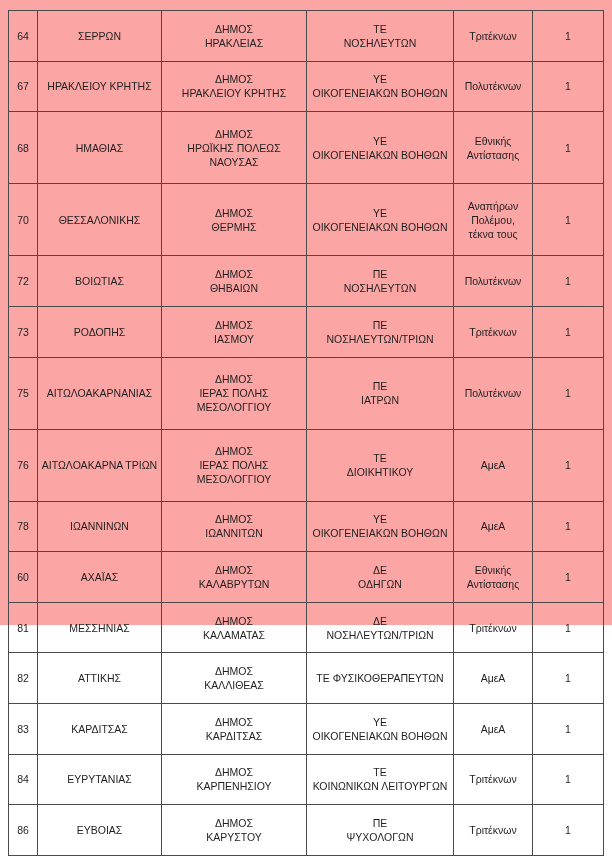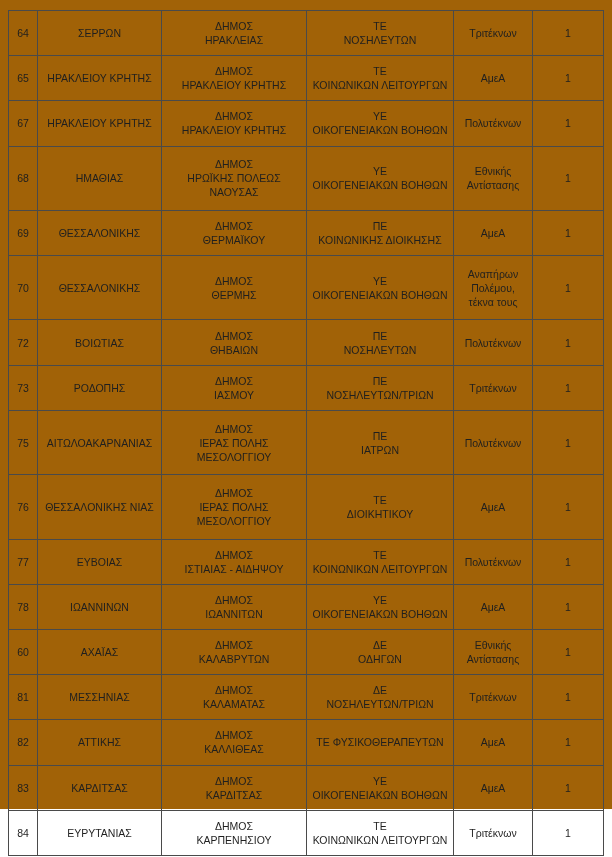--- a/index.html
+++ b/index.html
@@ -11,22 +11,22 @@
     width: 612px;
     height: 857px;
     position: relative;
     font-family: "Liberation Sans", "DejaVu Sans", sans-serif;
     color: #1f1f1f;
     overflow: hidden;
   }
   .page {
     position: absolute;
     left: 0; top: 0;
-    width: 612px; height: 809px;
-    background: #a16207;
+    width: 612px; height: 625px;
+    background: #fca5a5;
   }
   table.positions {
     position: absolute;
     left: 8px;
     top: 10px;
     width: 595px;
     height: 846px;
     border-collapse: collapse;
     table-layout: fixed;
   }
@@ -67,59 +67,39 @@
           <td>64</td>
           <td>ΣΕΡΡΩΝ</td>
           <td>ΔΗΜΟΣ
 ΗΡΑΚΛΕΙΑΣ</td>
           <td>ΤΕ
 ΝΟΣΗΛΕΥΤΩΝ</td>
           <td>Τριτέκνων</td>
           <td>1</td>
         </tr>
         <tr>
-          <td>65</td>
-          <td>ΗΡΑΚΛΕΙΟΥ ΚΡΗΤΗΣ</td>
-          <td>ΔΗΜΟΣ
-ΗΡΑΚΛΕΙΟΥ ΚΡΗΤΗΣ</td>
-          <td>ΤΕ
-ΚΟΙΝΩΝΙΚΩΝ ΛΕΙΤΟΥΡΓΩΝ</td>
-          <td>ΑμεΑ</td>
-          <td>1</td>
-        </tr>
-        <tr>
           <td>67</td>
           <td>ΗΡΑΚΛΕΙΟΥ ΚΡΗΤΗΣ</td>
           <td>ΔΗΜΟΣ
 ΗΡΑΚΛΕΙΟΥ ΚΡΗΤΗΣ</td>
           <td>ΥΕ
 ΟΙΚΟΓΕΝΕΙΑΚΩΝ ΒΟΗΘΩΝ</td>
           <td>Πολυτέκνων</td>
           <td>1</td>
         </tr>
         <tr>
           <td>68</td>
           <td>ΗΜΑΘΙΑΣ</td>
           <td>ΔΗΜΟΣ
 ΗΡΩΪΚΗΣ ΠΟΛΕΩΣ
 ΝΑΟΥΣΑΣ</td>
           <td>ΥΕ
 ΟΙΚΟΓΕΝΕΙΑΚΩΝ ΒΟΗΘΩΝ</td>
           <td>Εθνικής
 Αντίστασης</td>
-          <td>1</td>
-        </tr>
-        <tr>
-          <td>69</td>
-          <td>ΘΕΣΣΑΛΟΝΙΚΗΣ</td>
-          <td>ΔΗΜΟΣ
-ΘΕΡΜΑΪΚΟΥ</td>
-          <td>ΠΕ
-ΚΟΙΝΩΝΙΚΗΣ ΔΙΟΙΚΗΣΗΣ</td>
-          <td>ΑμεΑ</td>
           <td>1</td>
         </tr>
         <tr>
           <td>70</td>
           <td>ΘΕΣΣΑΛΟΝΙΚΗΣ</td>
           <td>ΔΗΜΟΣ
 ΘΕΡΜΗΣ</td>
           <td>ΥΕ
 ΟΙΚΟΓΕΝΕΙΑΚΩΝ ΒΟΗΘΩΝ</td>
           <td>Αναπήρων
@@ -153,37 +133,27 @@
           <td>ΔΗΜΟΣ
 ΙΕΡΑΣ ΠΟΛΗΣ
 ΜΕΣΟΛΟΓΓΙΟΥ</td>
           <td>ΠΕ
 ΙΑΤΡΩΝ</td>
           <td>Πολυτέκνων</td>
           <td>1</td>
         </tr>
         <tr>
           <td>76</td>
-          <td>ΘΕΣΣΑΛΟΝΙΚΗΣ ΝΙΑΣ</td>
+          <td>ΑΙΤΩΛΟΑΚΑΡΝΑ ΤΡΙΩΝ</td>
           <td>ΔΗΜΟΣ
 ΙΕΡΑΣ ΠΟΛΗΣ
 ΜΕΣΟΛΟΓΓΙΟΥ</td>
           <td>ΤΕ
 ΔΙΟΙΚΗΤΙΚΟΥ</td>
           <td>ΑμεΑ</td>
-          <td>1</td>
-        </tr>
-        <tr>
-          <td>77</td>
-          <td>ΕΥΒΟΙΑΣ</td>
-          <td>ΔΗΜΟΣ
-ΙΣΤΙΑΙΑΣ - ΑΙΔΗΨΟΥ</td>
-          <td>ΤΕ
-ΚΟΙΝΩΝΙΚΩΝ ΛΕΙΤΟΥΡΓΩΝ</td>
-          <td>Πολυτέκνων</td>
           <td>1</td>
         </tr>
         <tr>
           <td>78</td>
           <td>ΙΩΑΝΝΙΝΩΝ</td>
           <td>ΔΗΜΟΣ
 ΙΩΑΝΝΙΤΩΝ</td>
           <td>ΥΕ
 ΟΙΚΟΓΕΝΕΙΑΚΩΝ ΒΟΗΘΩΝ</td>
           <td>ΑμεΑ</td>
@@ -232,15 +202,25 @@
         <tr>
           <td>84</td>
           <td>ΕΥΡΥΤΑΝΙΑΣ</td>
           <td>ΔΗΜΟΣ
 ΚΑΡΠΕΝΗΣΙΟΥ</td>
           <td>ΤΕ
 ΚΟΙΝΩΝΙΚΩΝ ΛΕΙΤΟΥΡΓΩΝ</td>
           <td>Τριτέκνων</td>
           <td>1</td>
         </tr>
+        <tr>
+          <td>86</td>
+          <td>ΕΥΒΟΙΑΣ</td>
+          <td>ΔΗΜΟΣ
+ΚΑΡΥΣΤΟΥ</td>
+          <td>ΠΕ
+ΨΥΧΟΛΟΓΩΝ</td>
+          <td>Τριτέκνων</td>
+          <td>1</td>
+        </tr>
       </tbody>
   </table>
 </div>
 
 </body></html>

